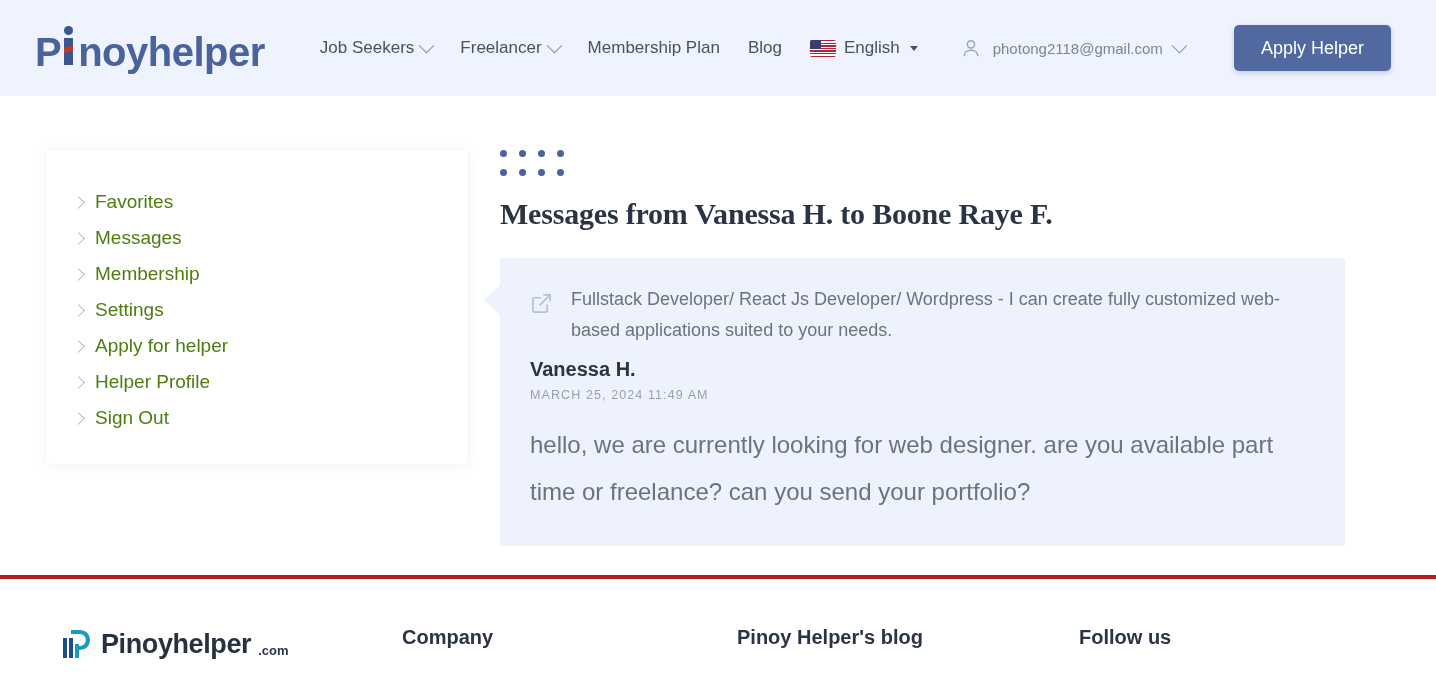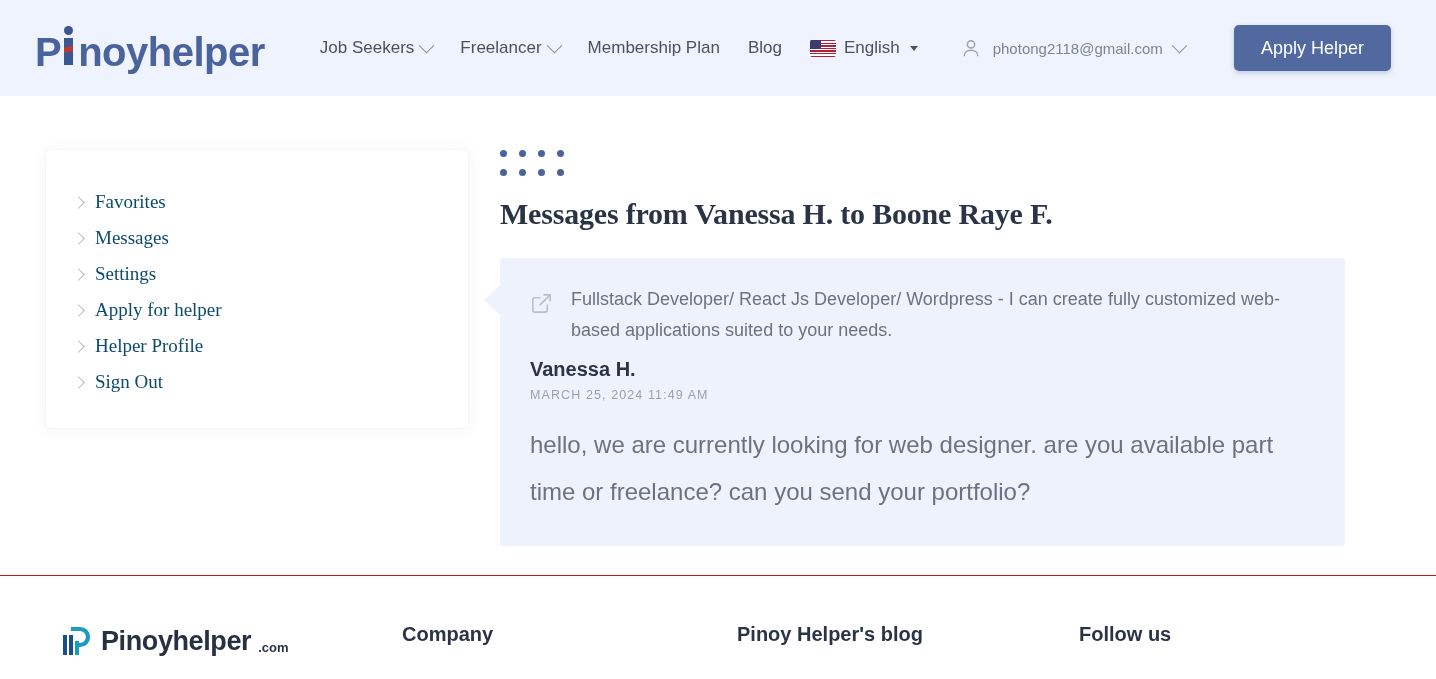--- a/index.html
+++ b/index.html
@@ -179,22 +179,21 @@
     box-shadow: 0 1px 14px rgba(120,135,170,0.10), 0 0 0 1px rgba(170,180,200,0.05);
   }
   .side-item {
     display: flex;
     align-items: center;
     gap: 12px;
     padding: 0 0 0 28px;
     height: 36px;
     cursor: pointer;
     font-size: 19px;
-    color: #0c4a6e;
-    font-family: Liberation Serif, serif;
+    color: #4d7c0f;
   }
   .side-chev {
     display: inline-block;
     width: 9px; height: 9px;
     border-right: 1.5px solid #b4b8c0;
     border-top: 1.5px solid #b4b8c0;
     transform: rotate(45deg);
     flex: none;
   }
 
@@ -275,21 +274,21 @@
   .msg-body {
     font-size: 24px;
     line-height: 1.95;
     color: #6b7280;
     margin-top: 20px;
   }
 
   
   .footer {
     height: 104px;
-    border-top: 1px solid #b91c1c;
+    border-top: 4px solid #b91c1c;
     background: #ffffff;
     display: flex;
     padding: 47px 0 0 0;
   }
   .f-col-logo { width: 395px; padding-left: 60px; }
   .f-col { width: 335px; margin-left: 7px; }
   .f-col-blog { width: 335px; }
   .f-head {
     font-size: 20px;
     font-weight: 700;
@@ -375,20 +374,24 @@
 
   <aside class="sidebar-wrap">
     <div class="sidebar-card">
       <div class="side-item">
         <span class="side-chev"></span>
         <span>Favorites</span>
       </div>
       <div class="side-item">
         <span class="side-chev"></span>
         <span>Messages</span>
+      </div>
+      <div class="side-item">
+        <span class="side-chev"></span>
+        <span>Membership</span>
       </div>
       <div class="side-item">
         <span class="side-chev"></span>
         <span>Settings</span>
       </div>
       <div class="side-item">
         <span class="side-chev"></span>
         <span>Apply for helper</span>
       </div>
       <div class="side-item">

